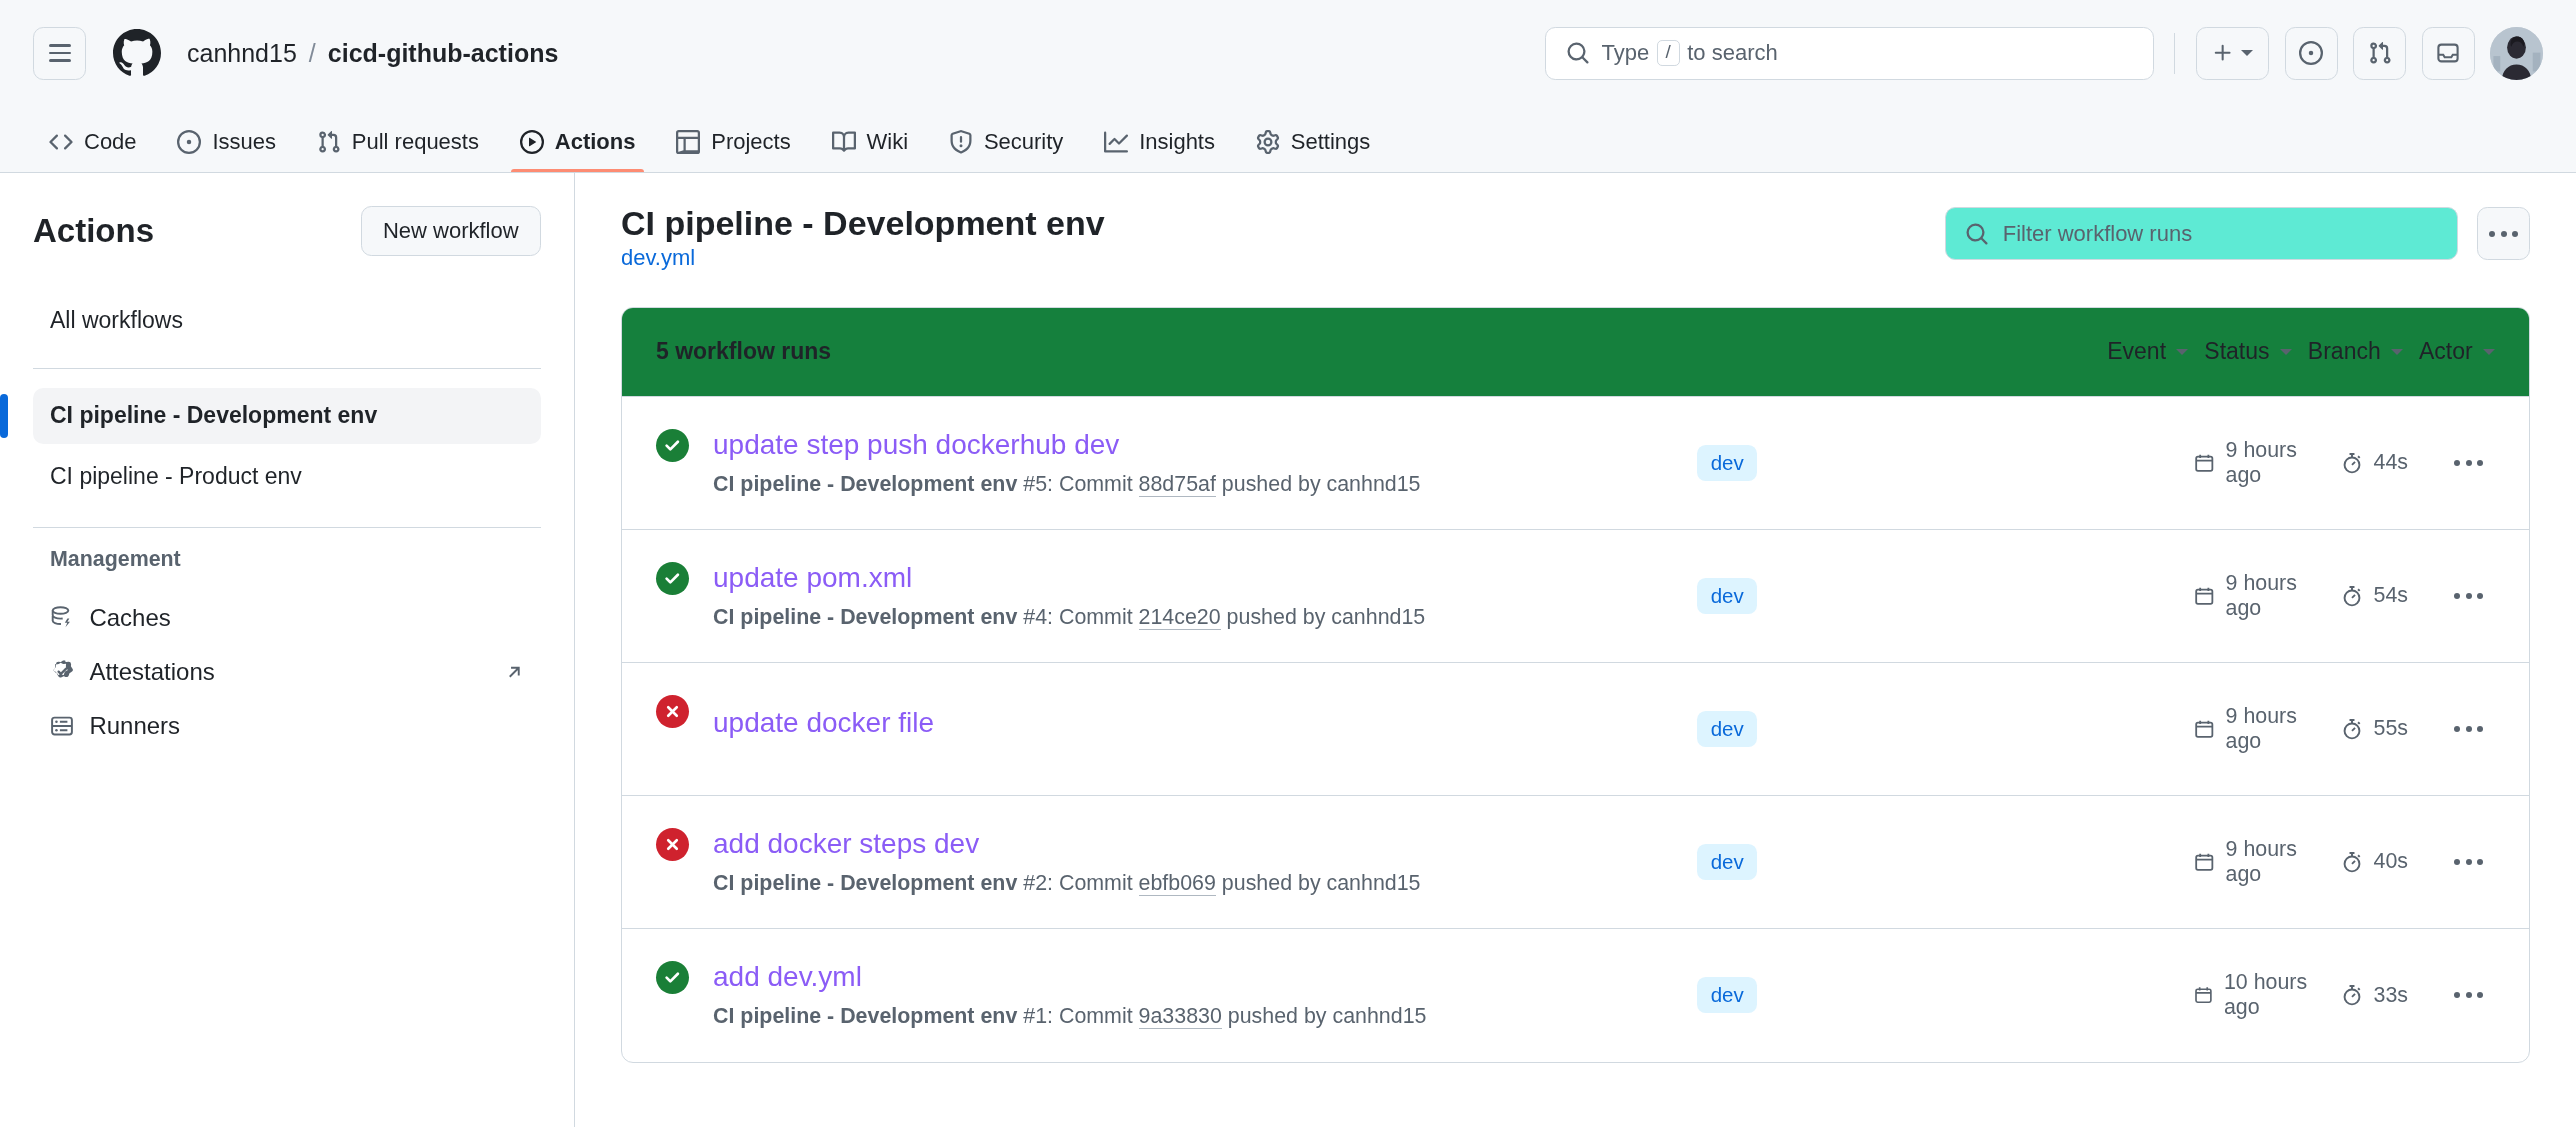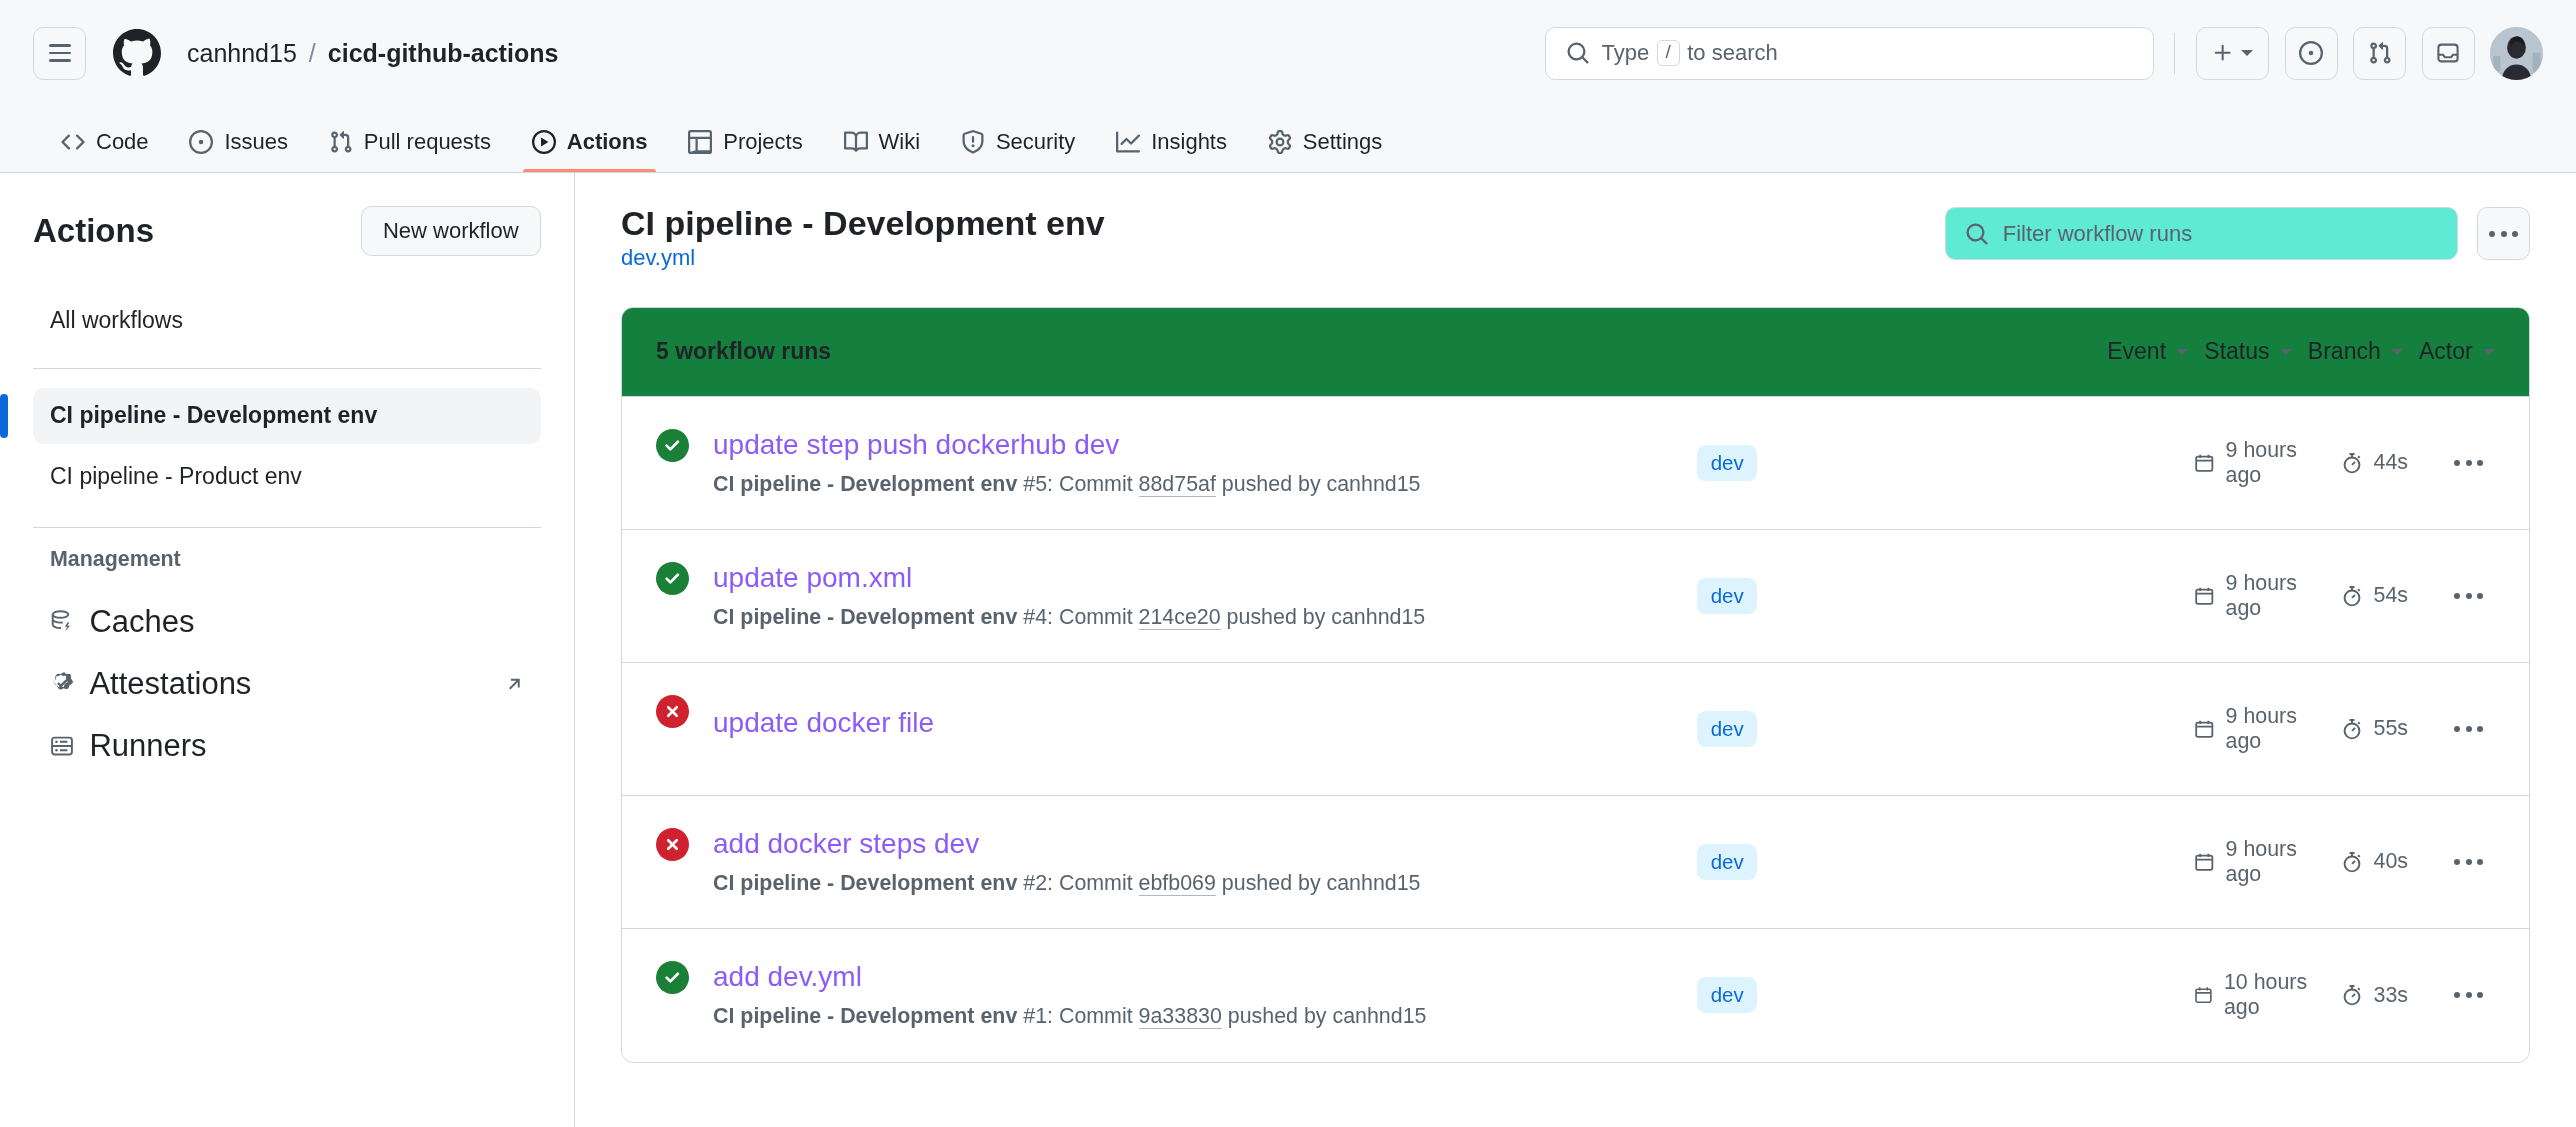--- a/index.html
+++ b/index.html
@@ -117,21 +117,21 @@
     flex-shrink: 0;
   }
 
   
   .repo-nav {
     height: 67px;
     background: #f6f8fa;
     border-bottom: 0.9px solid #d1d9e0;
     display: flex;
     align-items: flex-end;
-    padding: 0 44px;
+    padding: 0 32px;
     gap: 0;
   }
   .nav-item {
     display: flex; align-items: center;
     gap: 11px;
     padding: 0 17px 17px;
     margin-right: 6.8px;
     color: #1f2328;
     font-size: 22px;
     cursor: pointer;
@@ -209,21 +209,21 @@
     font-size: 21.4px;
     color: #59636e;
     font-weight: bold;
     padding: 0 17px;
     margin-bottom: 19px;
   }
   .mgmt-item {
     display: flex; align-items: center;
     gap: 15.4px;
     padding: 13px 17px;
-    font-size: 31px;
+    font-size: 24px;
     color: #1f2328;
     cursor: pointer;
     border-radius: 8.6px;
   }
   .mgmt-item .ext { margin-left: auto; color: #59636e; }
 
   
   .main {
     flex: 1;
     padding: 29px 46px 0 46px;

